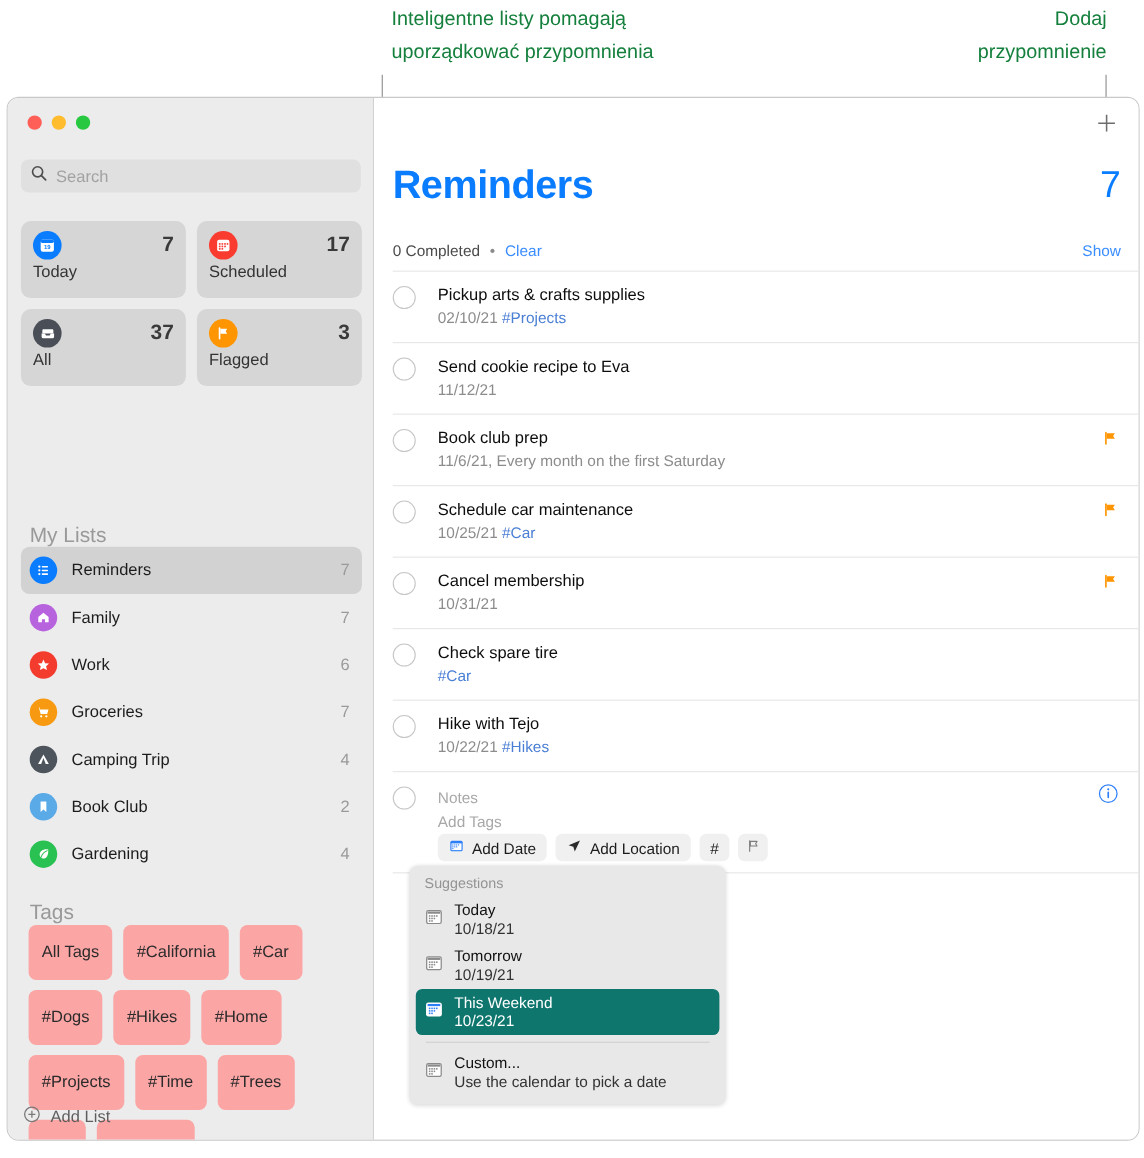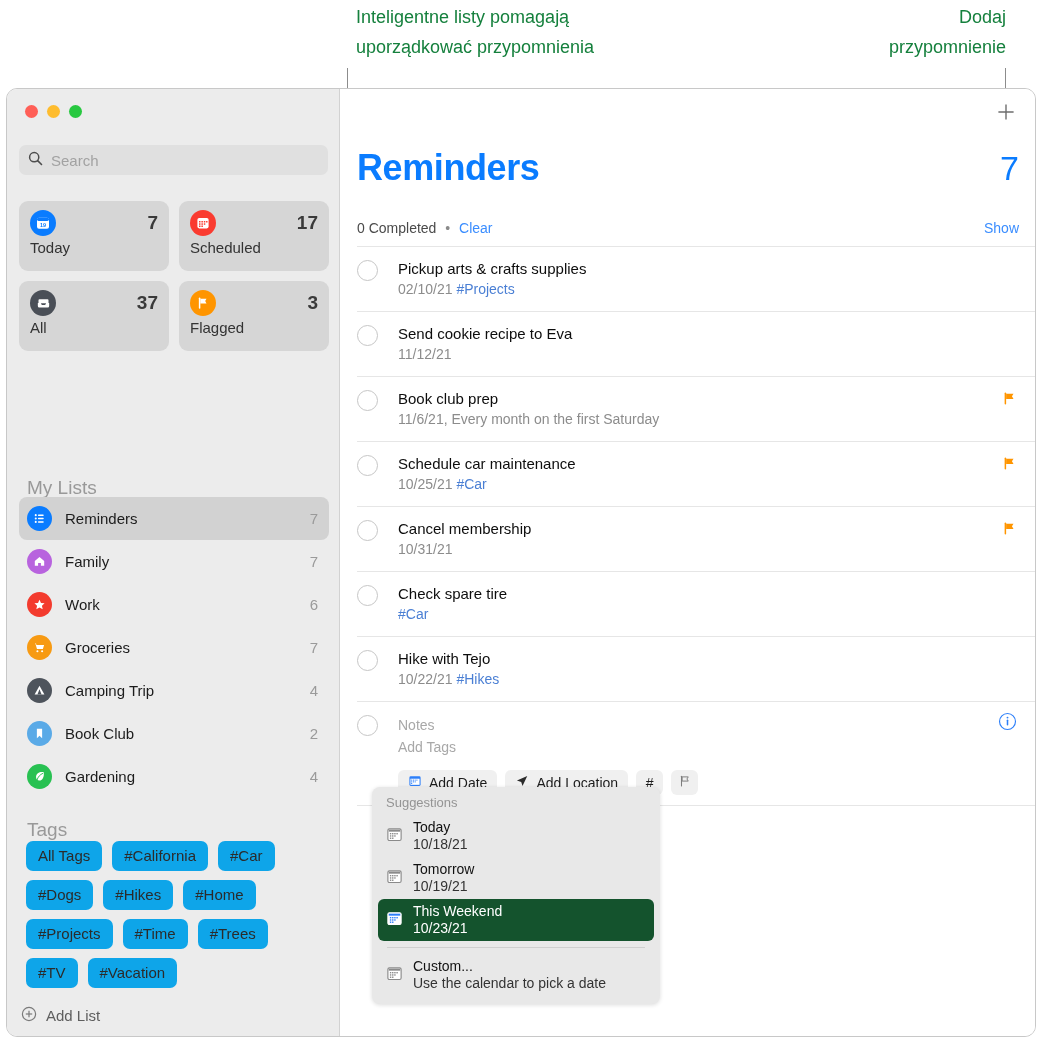--- a/index.html
+++ b/index.html
@@ -168,23 +168,23 @@
   #tags-wrap {
     position: absolute;
     left: 19px;
     top: 752px;
     width: 300px;
     display: flex;
     flex-wrap: wrap;
     gap: 9px 10px;
   }
   .tag-chip {
-    background: #0ea5e9;
+    background: #fca5a5;
     border-radius: 7px;
-    padding: 6px 12px;
+    padding: 16px 12px;
     font-size: 15px;
     color: #2b2b2b;
     line-height: 18px;
     text-align: right;
   }
 
   #add-list {
     position: absolute;
     left: 14px;
     bottom: 11px;
@@ -288,21 +288,21 @@
     border-bottom: 1px solid #e6e6e6;
     padding: 12px 18px 10px 0;
     position: relative;
   }
   #new-reminder-row .nr-body { margin-left: 20px; flex: 1 1 auto; }
   .nr-placeholder { font-size: 14px; color: #a8a8a8; line-height: 22px; }
   #nr-toolbar {
     display: flex;
     align-items: center;
     gap: 8px;
-    margin-top: 12px;
+    margin-top: 0;
   }
   .tb-btn {
     background: #f0f0f0;
     border-radius: 6px;
     height: 25px;
     display: flex;
     align-items: center;
     gap: 7px;
     padding: 0 10px;
     font-size: 14px;
@@ -334,21 +334,21 @@
     color: #949494;
     padding: 0 8px 5px 8px;
   }
   .sg-item {
     display: flex;
     align-items: center;
     gap: 10px;
     padding: 4px 8px;
     border-radius: 6px;
   }
-  .sg-item.selected { background: #14532d; }
+  .sg-item.selected { background: #0f766e; }
   .sg-item .sg-text .sg-t1 { font-size: 14px; color: #111111; line-height: 17px; }
   .sg-item .sg-text .sg-t2 { font-size: 14px; color: #333333; line-height: 17px; }
   .sg-item.selected .sg-t1, .sg-item.selected .sg-t2 { color: #ffffff; }
   .sg-sep { height: 1px; background: #cfcfcf; margin: 6px 9px; }
   .cal-glyph { flex: 0 0 auto; }
 </style>
 </head>
 <body>
 
 <div id="root">

